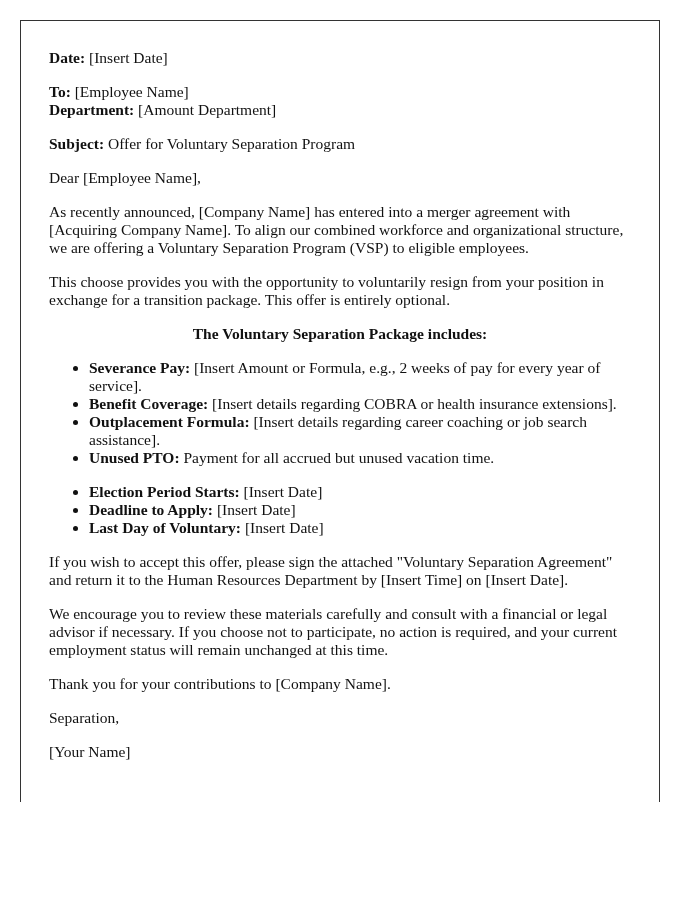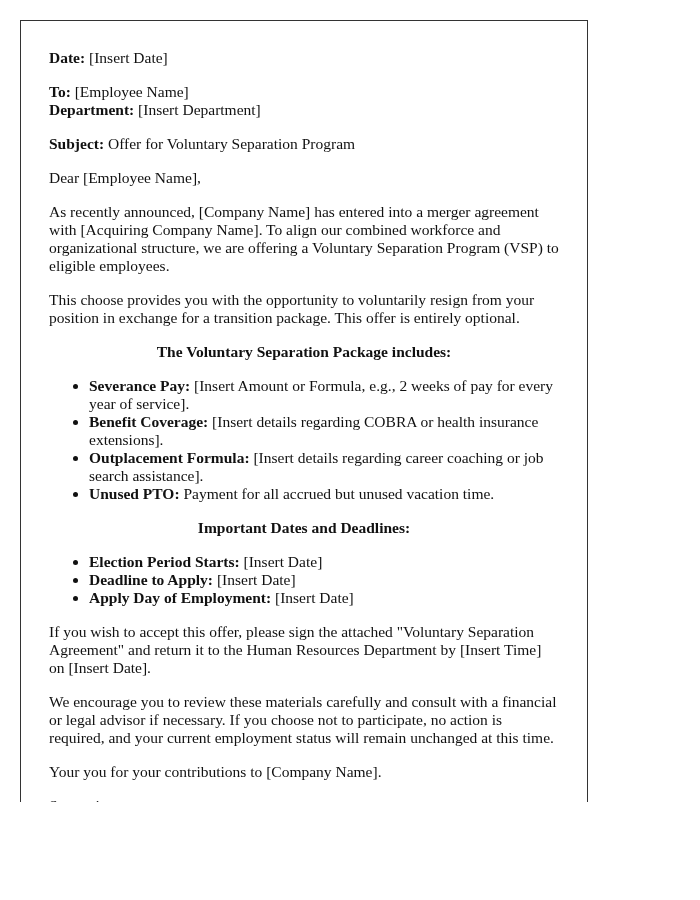--- a/index.html
+++ b/index.html
@@ -12,21 +12,21 @@
       height: 900px;
       position: relative;
       overflow: hidden;
       font-family: "Liberation Serif", serif;
       color: #111111;
     }
     .page {
       position: absolute;
       left: 20px;
       top: 20px;
-      width: 568px;
+      width: 640px;
       height: 782px;
       border: 1px solid #333333;
       border-bottom: none;
       box-sizing: border-box;
       overflow: hidden;
       padding: 28px 28px 0 28px;
       font-size: 15.5px;
       line-height: 18px;
     }
     p {
@@ -55,21 +55,21 @@
 
   <p>
     <b>Date:</b>
     <span>[Insert Date]</span>
   </p>
 
   <p>
     <b>To:</b>
     <span>[Employee Name]</span><br>
     <b>Department:</b>
-    <span>[Insert Department]</span>
+    <span>[Amount Department]</span>
   </p>
 
   <p>
     <b>Subject:</b>
     <span>Offer for Voluntary Separation Program</span>
   </p>
 
   <p>Dear [Employee Name],</p>
 
   <p>As recently announced, [Company Name] has entered into a merger agreement with [Acquiring Company Name]. To align our combined workforce and organizational structure, we are offering a Voluntary Separation Program (VSP) to eligible employees.</p>
@@ -90,40 +90,39 @@
     <li>
       <b>Outplacement Formula:</b>
       <span>[Insert details regarding career coaching or job search assistance].</span>
     </li>
     <li>
       <b>Unused PTO:</b>
       <span>Payment for all accrued but unused vacation time.</span>
     </li>
   </ul>
 
-  <p class="heading">Important Dates and Deadlines:</p>
 
   <ul>
     <li>
       <b>Election Period Starts:</b>
       <span>[Insert Date]</span>
     </li>
     <li>
       <b>Deadline to Apply:</b>
       <span>[Insert Date]</span>
     </li>
     <li>
-      <b>Apply Day of Employment:</b>
+      <b>Last Day of Voluntary:</b>
       <span>[Insert Date]</span>
     </li>
   </ul>
 
   <p>If you wish to accept this offer, please sign the attached "Voluntary Separation Agreement" and return it to the Human Resources Department by [Insert Time] on [Insert Date].</p>
 
   <p>We encourage you to review these materials carefully and consult with a financial or legal advisor if necessary. If you choose not to participate, no action is required, and your current employment status will remain unchanged at this time.</p>
 
-  <p>Your you for your contributions to [Company Name].</p>
+  <p>Thank you for your contributions to [Company Name].</p>
 
   <p>Separation,</p>
 
   <p>[Your Name]</p>
 
 </div>
 
 </body></html>

